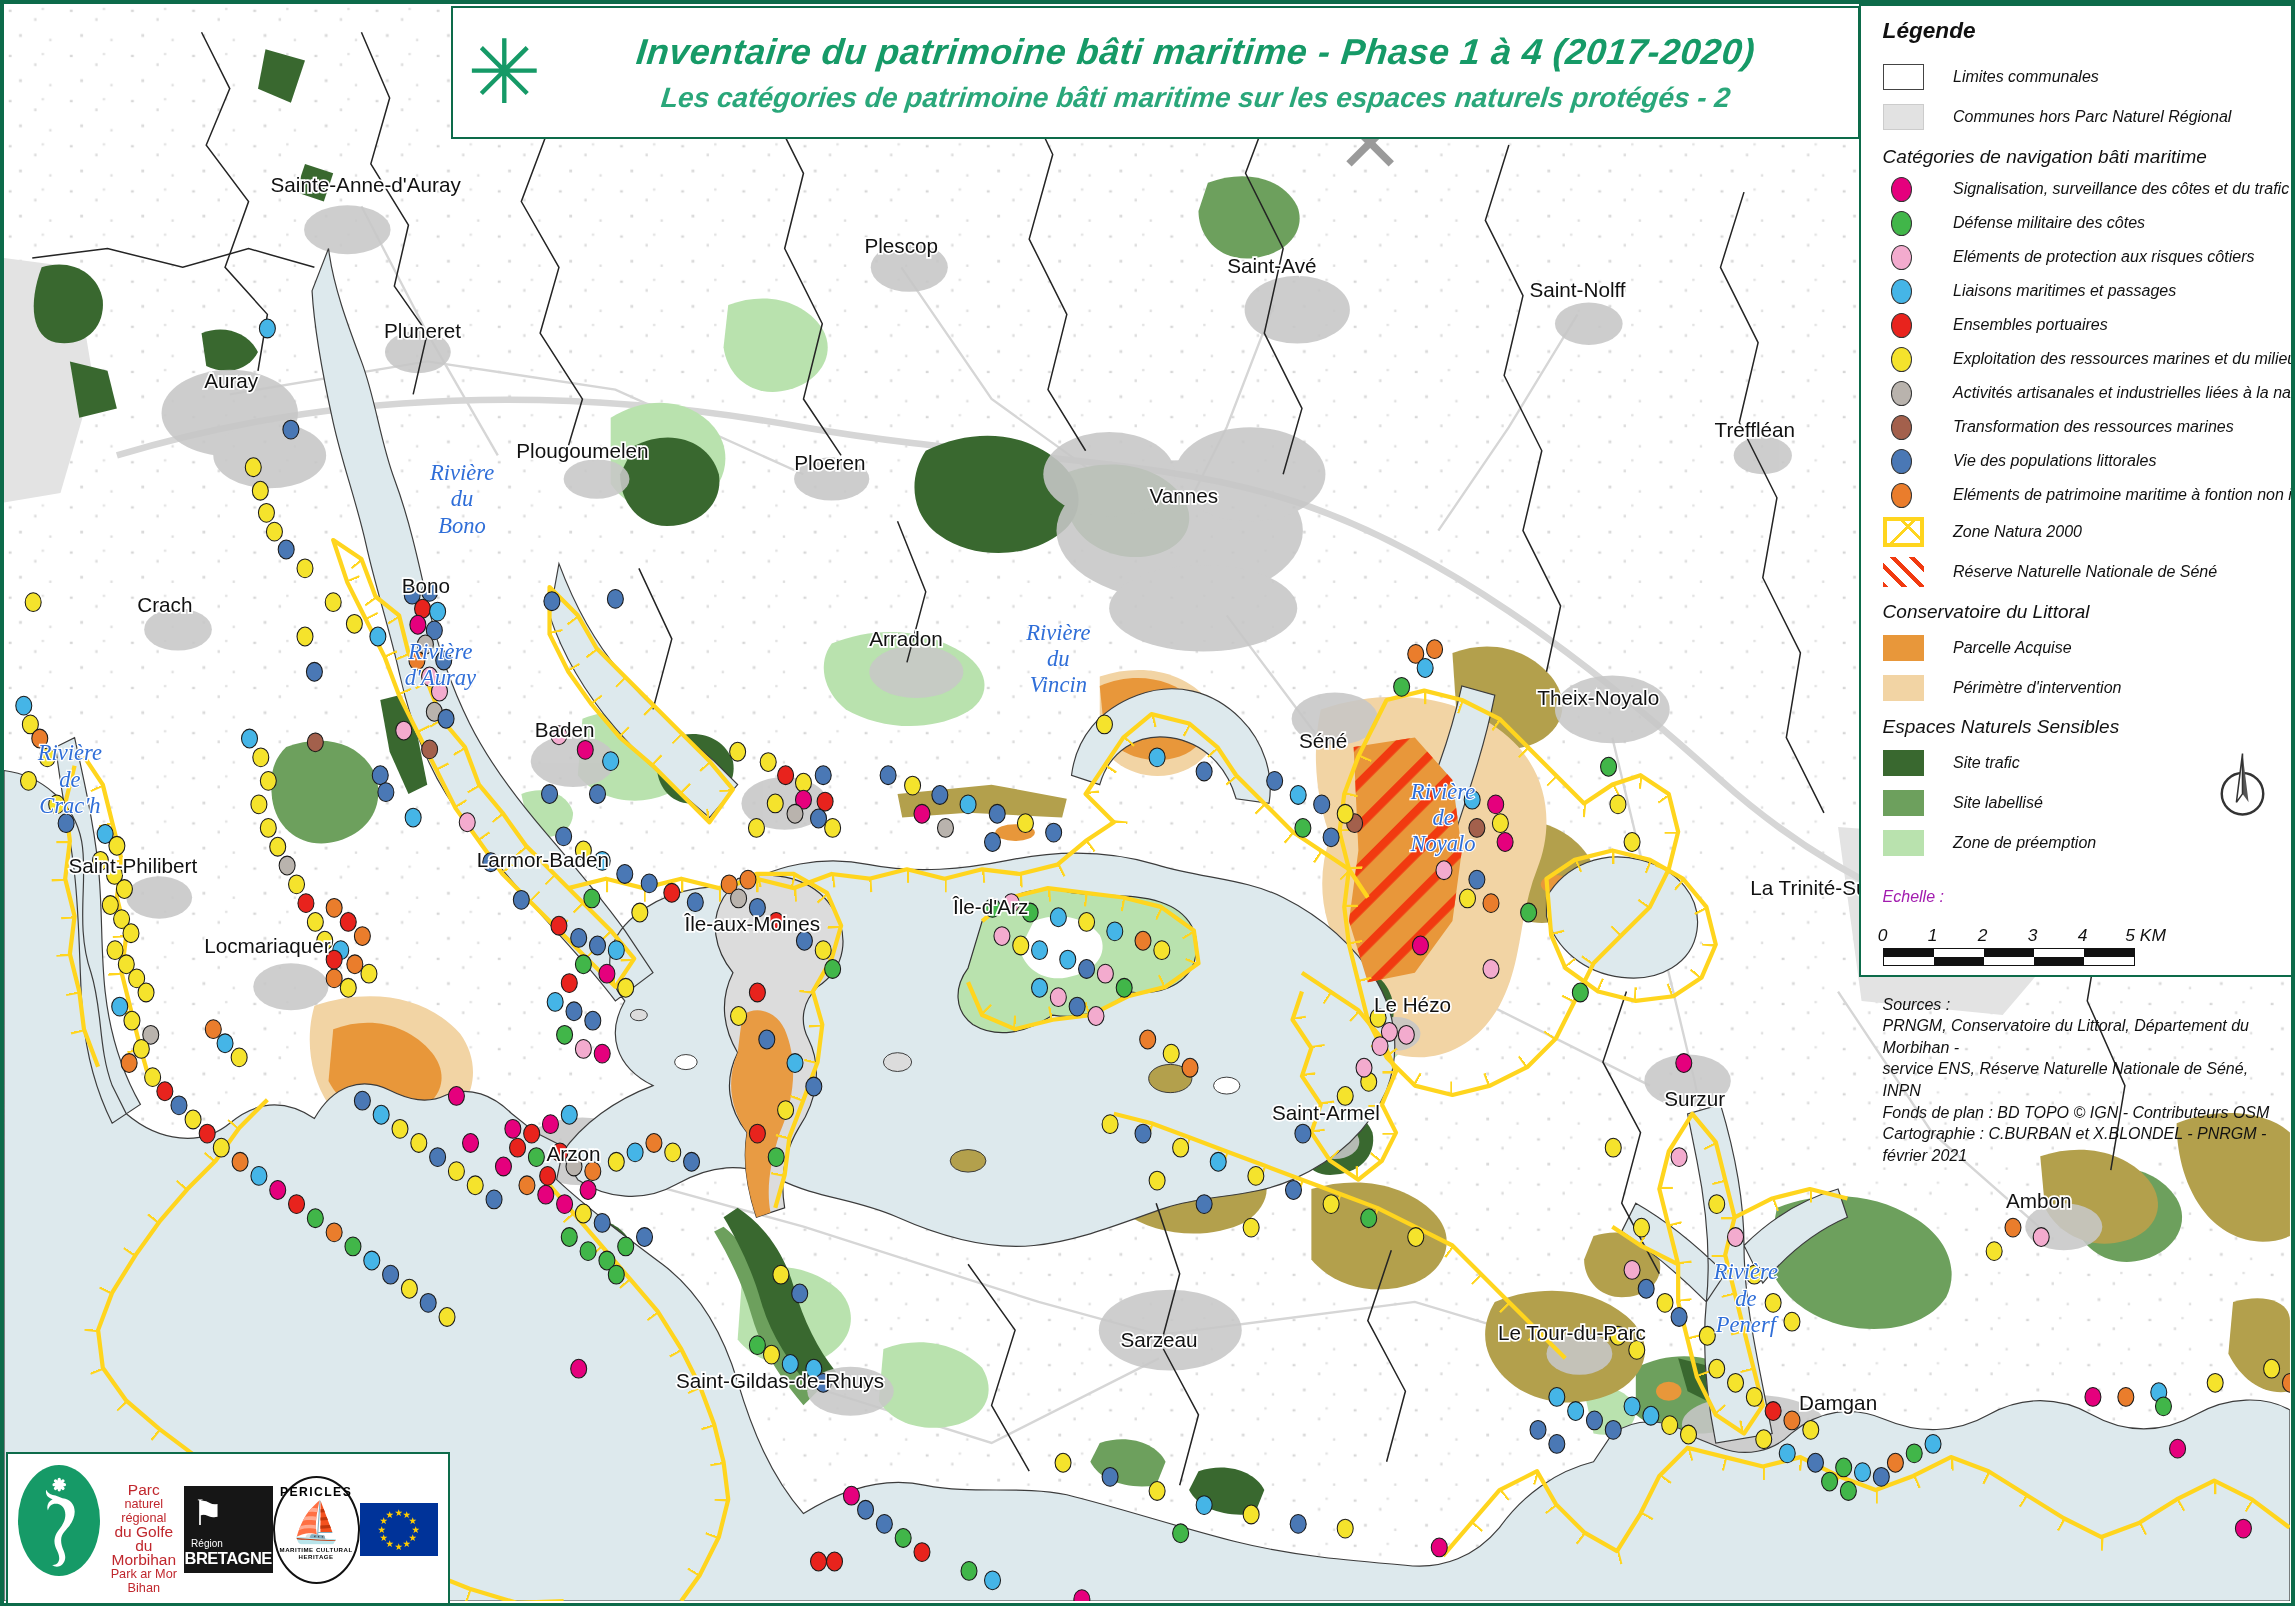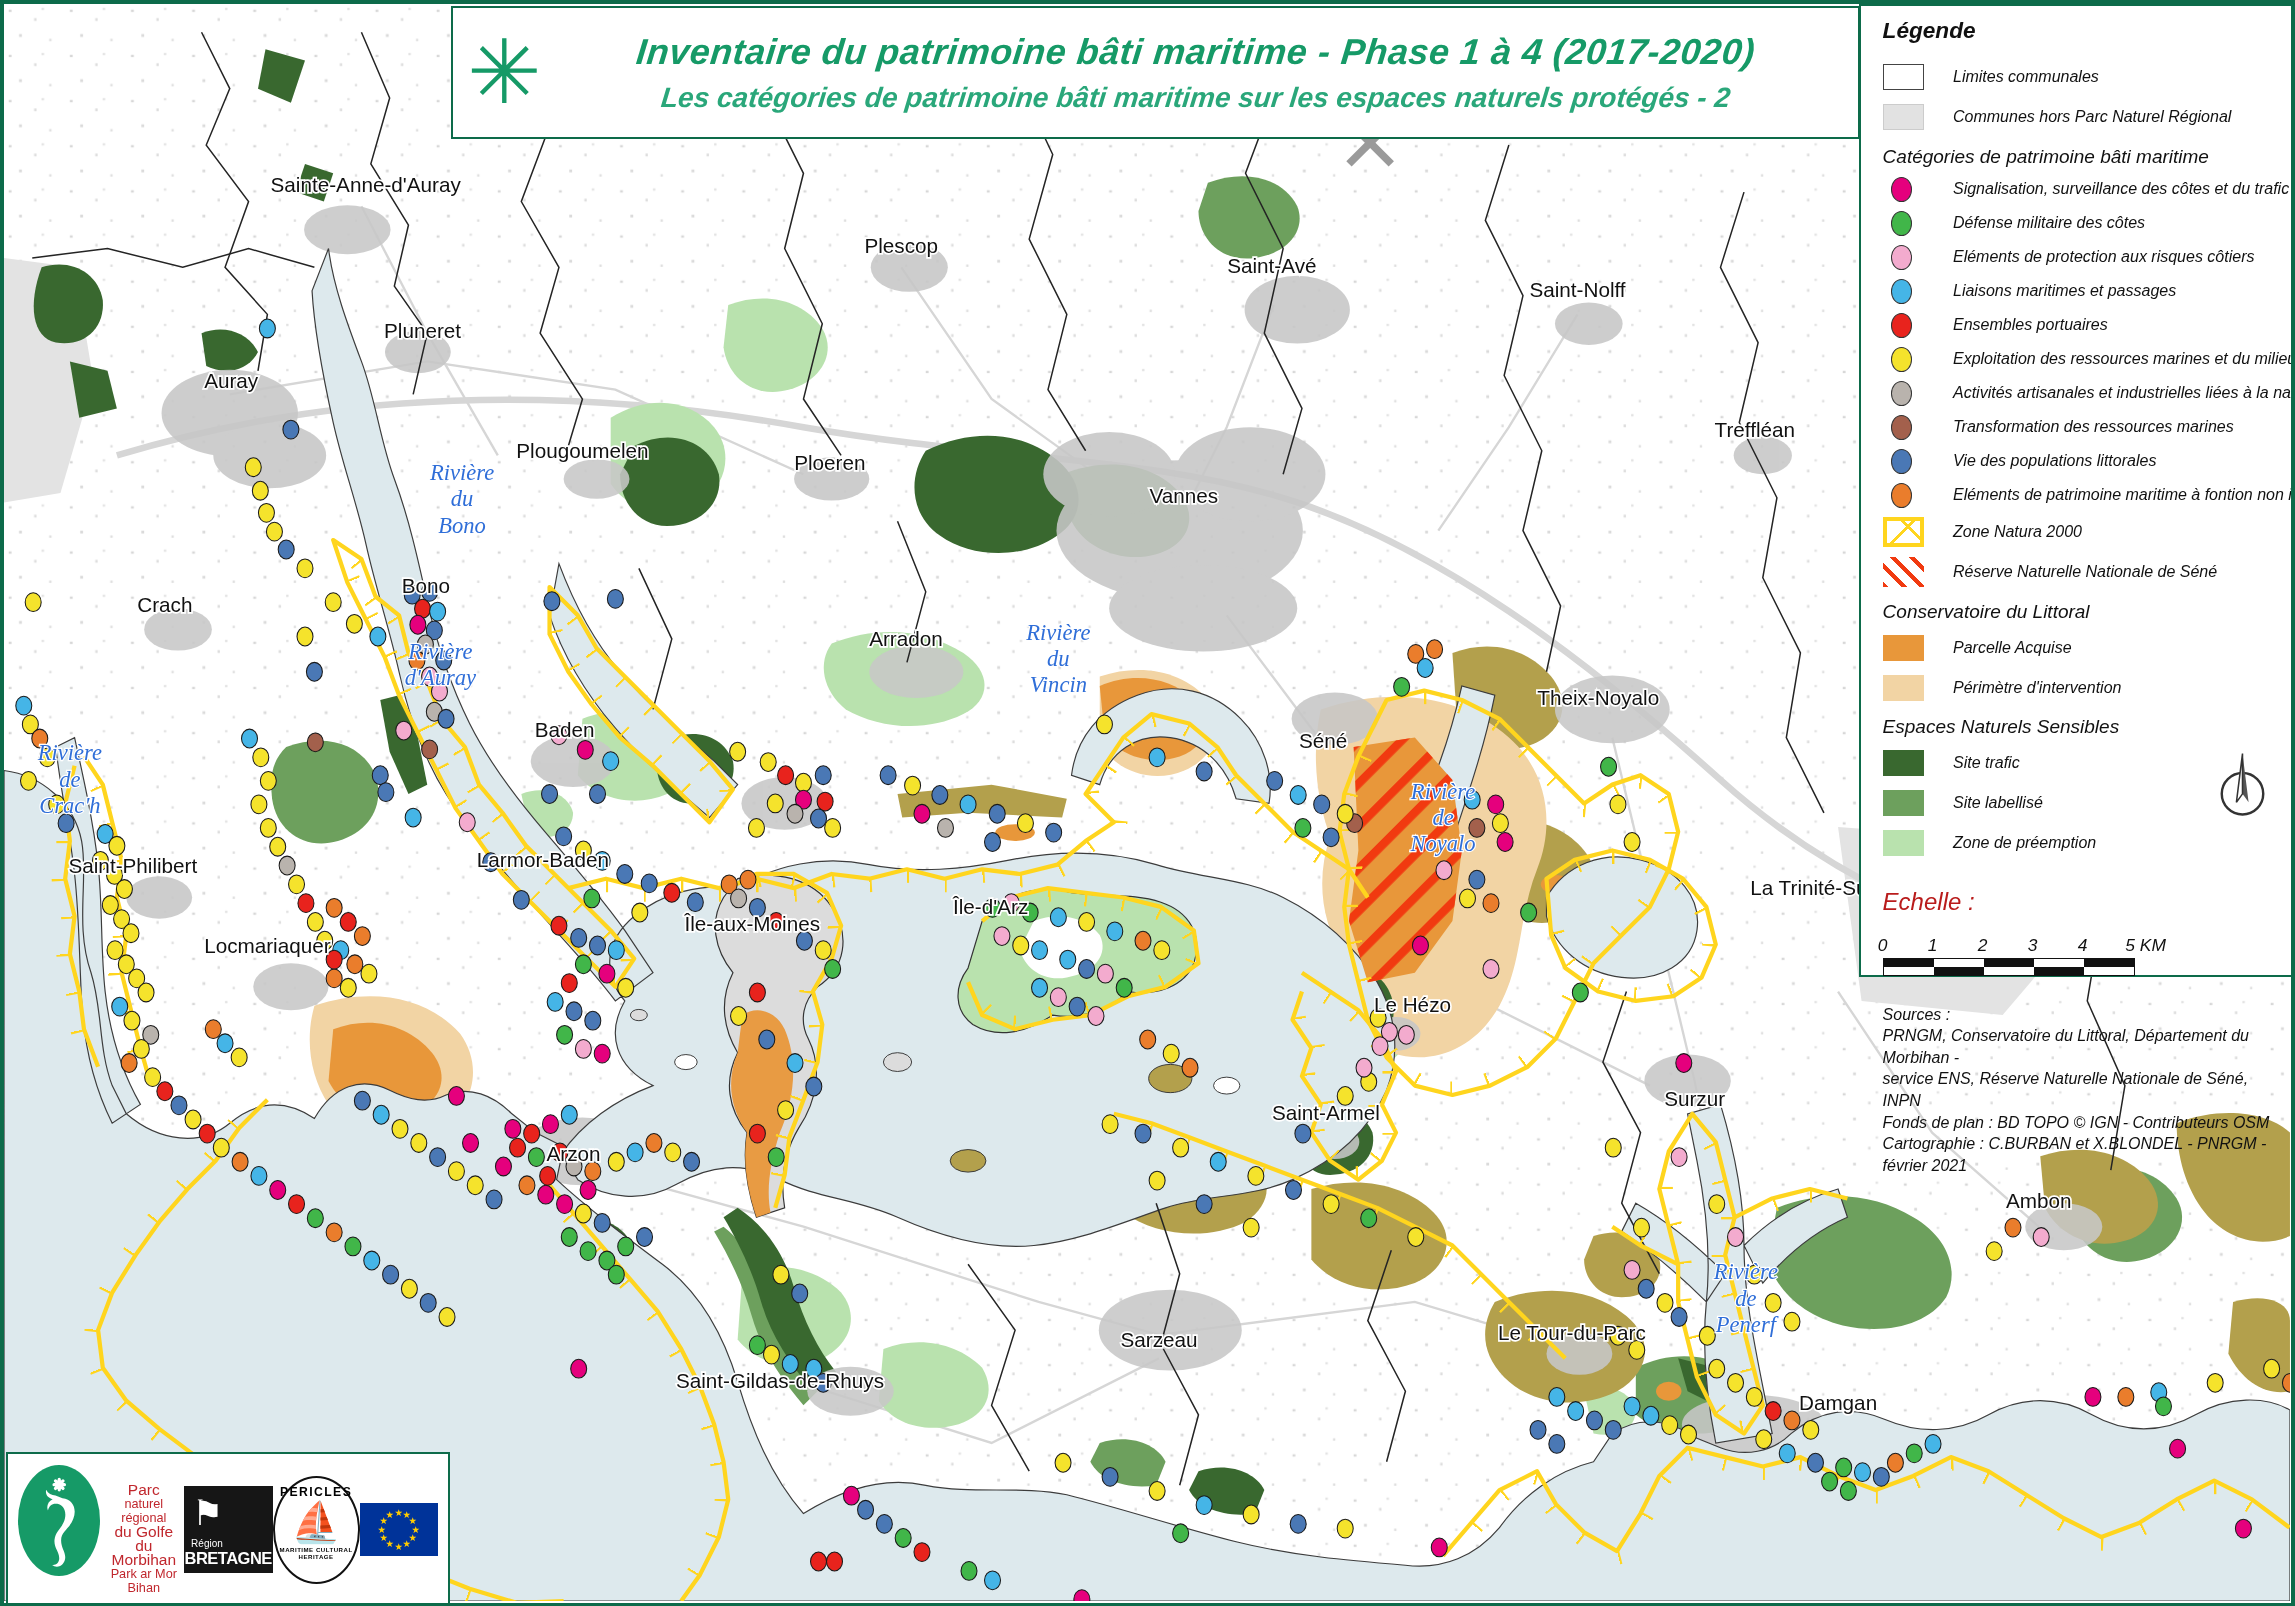--- a/index.html
+++ b/index.html
@@ -21,21 +21,21 @@
   .lg-swatch{width:45px;display:flex;justify-content:flex-start;align-items:center;flex:0 0 45px;}
   .lg-label{font-size:16px;color:#111;margin-left:25.4px;white-space:nowrap;}
   .sw-box{width:41px;height:26px;box-sizing:border-box;}
   .sw-dot{width:19px;height:22.6px;border-radius:50%;border:1.2px solid #333;margin-left:8.5px;}
   .sw-natura{width:41px;height:30px;box-sizing:border-box;border:4.2px solid #ffd51e;background:
      linear-gradient(135deg,transparent 44%,#ffd51e 44%,#ffd51e 52%,transparent 52%),
      linear-gradient(45deg,transparent 64%,#ffd51e 64%,#ffd51e 72%,transparent 72%);}
   .sw-reserve{width:41px;height:30px;background:repeating-linear-gradient(45deg,#f13a10 0 4.2px,#fff 4.2px 13px);}
   
   .echelle{margin-top:25.4px;}
-  .ech-head{font-size:24px;color:#b91c1c;}
+  .ech-head{font-size:16px;color:#a21caf;}
   .ticks{position:relative;height:21.6px;margin-top:19px;width:277px;}
   .tick{position:absolute;top:0;font-size:17.4px;color:#111;transform:translateX(-50%);white-space:nowrap;}
   .sbar{position:relative;width:250px;height:16px;border:1.4px solid #111;box-sizing:content-box;margin-top:0.9px;}
   .scell{position:absolute;width:50px;height:8px;}
   .compass{position:absolute;right:19px;top:743px;}
   .sources{margin-top:28px;font-size:16px;color:#111;line-height:21.6px;}
   
   .logos{position:absolute;left:1.9px;top:1448px;width:444px;height:155px;background:#fff;border:2.8px solid #0d6b4a;box-sizing:border-box;display:flex;align-items:center;justify-content:space-between;padding:0 10.3px;}
   .pnr{display:flex;align-items:flex-start;}
   .pnr-ell{width:82px;height:111px;background:#169a67;border-radius:50%;position:relative;flex:0 0 82px;}
@@ -727,21 +727,21 @@
             <div class="sw-box" style="background: rgb(255, 255, 255); border: 1.4px solid rgb(68, 68, 68);"></div>
           </div>
           <div class="lg-label">Limites communales</div>
         </div>
         <div class="lg-row tall">
           <div class="lg-swatch">
             <div class="sw-box" style="background: rgb(226, 226, 226); border: 1.4px solid rgb(204, 204, 204);"></div>
           </div>
           <div class="lg-label">Communes hors Parc Naturel Régional</div>
         </div>
-        <div class="lg-heading">Catégories de patrimoine bâti maritime</div>
+        <div class="lg-heading">Catégories de navigation bâti maritime</div>
         <div class="lg-row">
           <div class="lg-swatch">
             <div class="sw-dot" style="background: rgb(229, 0, 125);"></div>
           </div>
           <div class="lg-label">Signalisation, surveillance des côtes et du trafic maritime</div>
         </div>
         <div class="lg-row">
           <div class="lg-swatch">
             <div class="sw-dot" style="background: rgb(65, 182, 73);"></div>
           </div>

